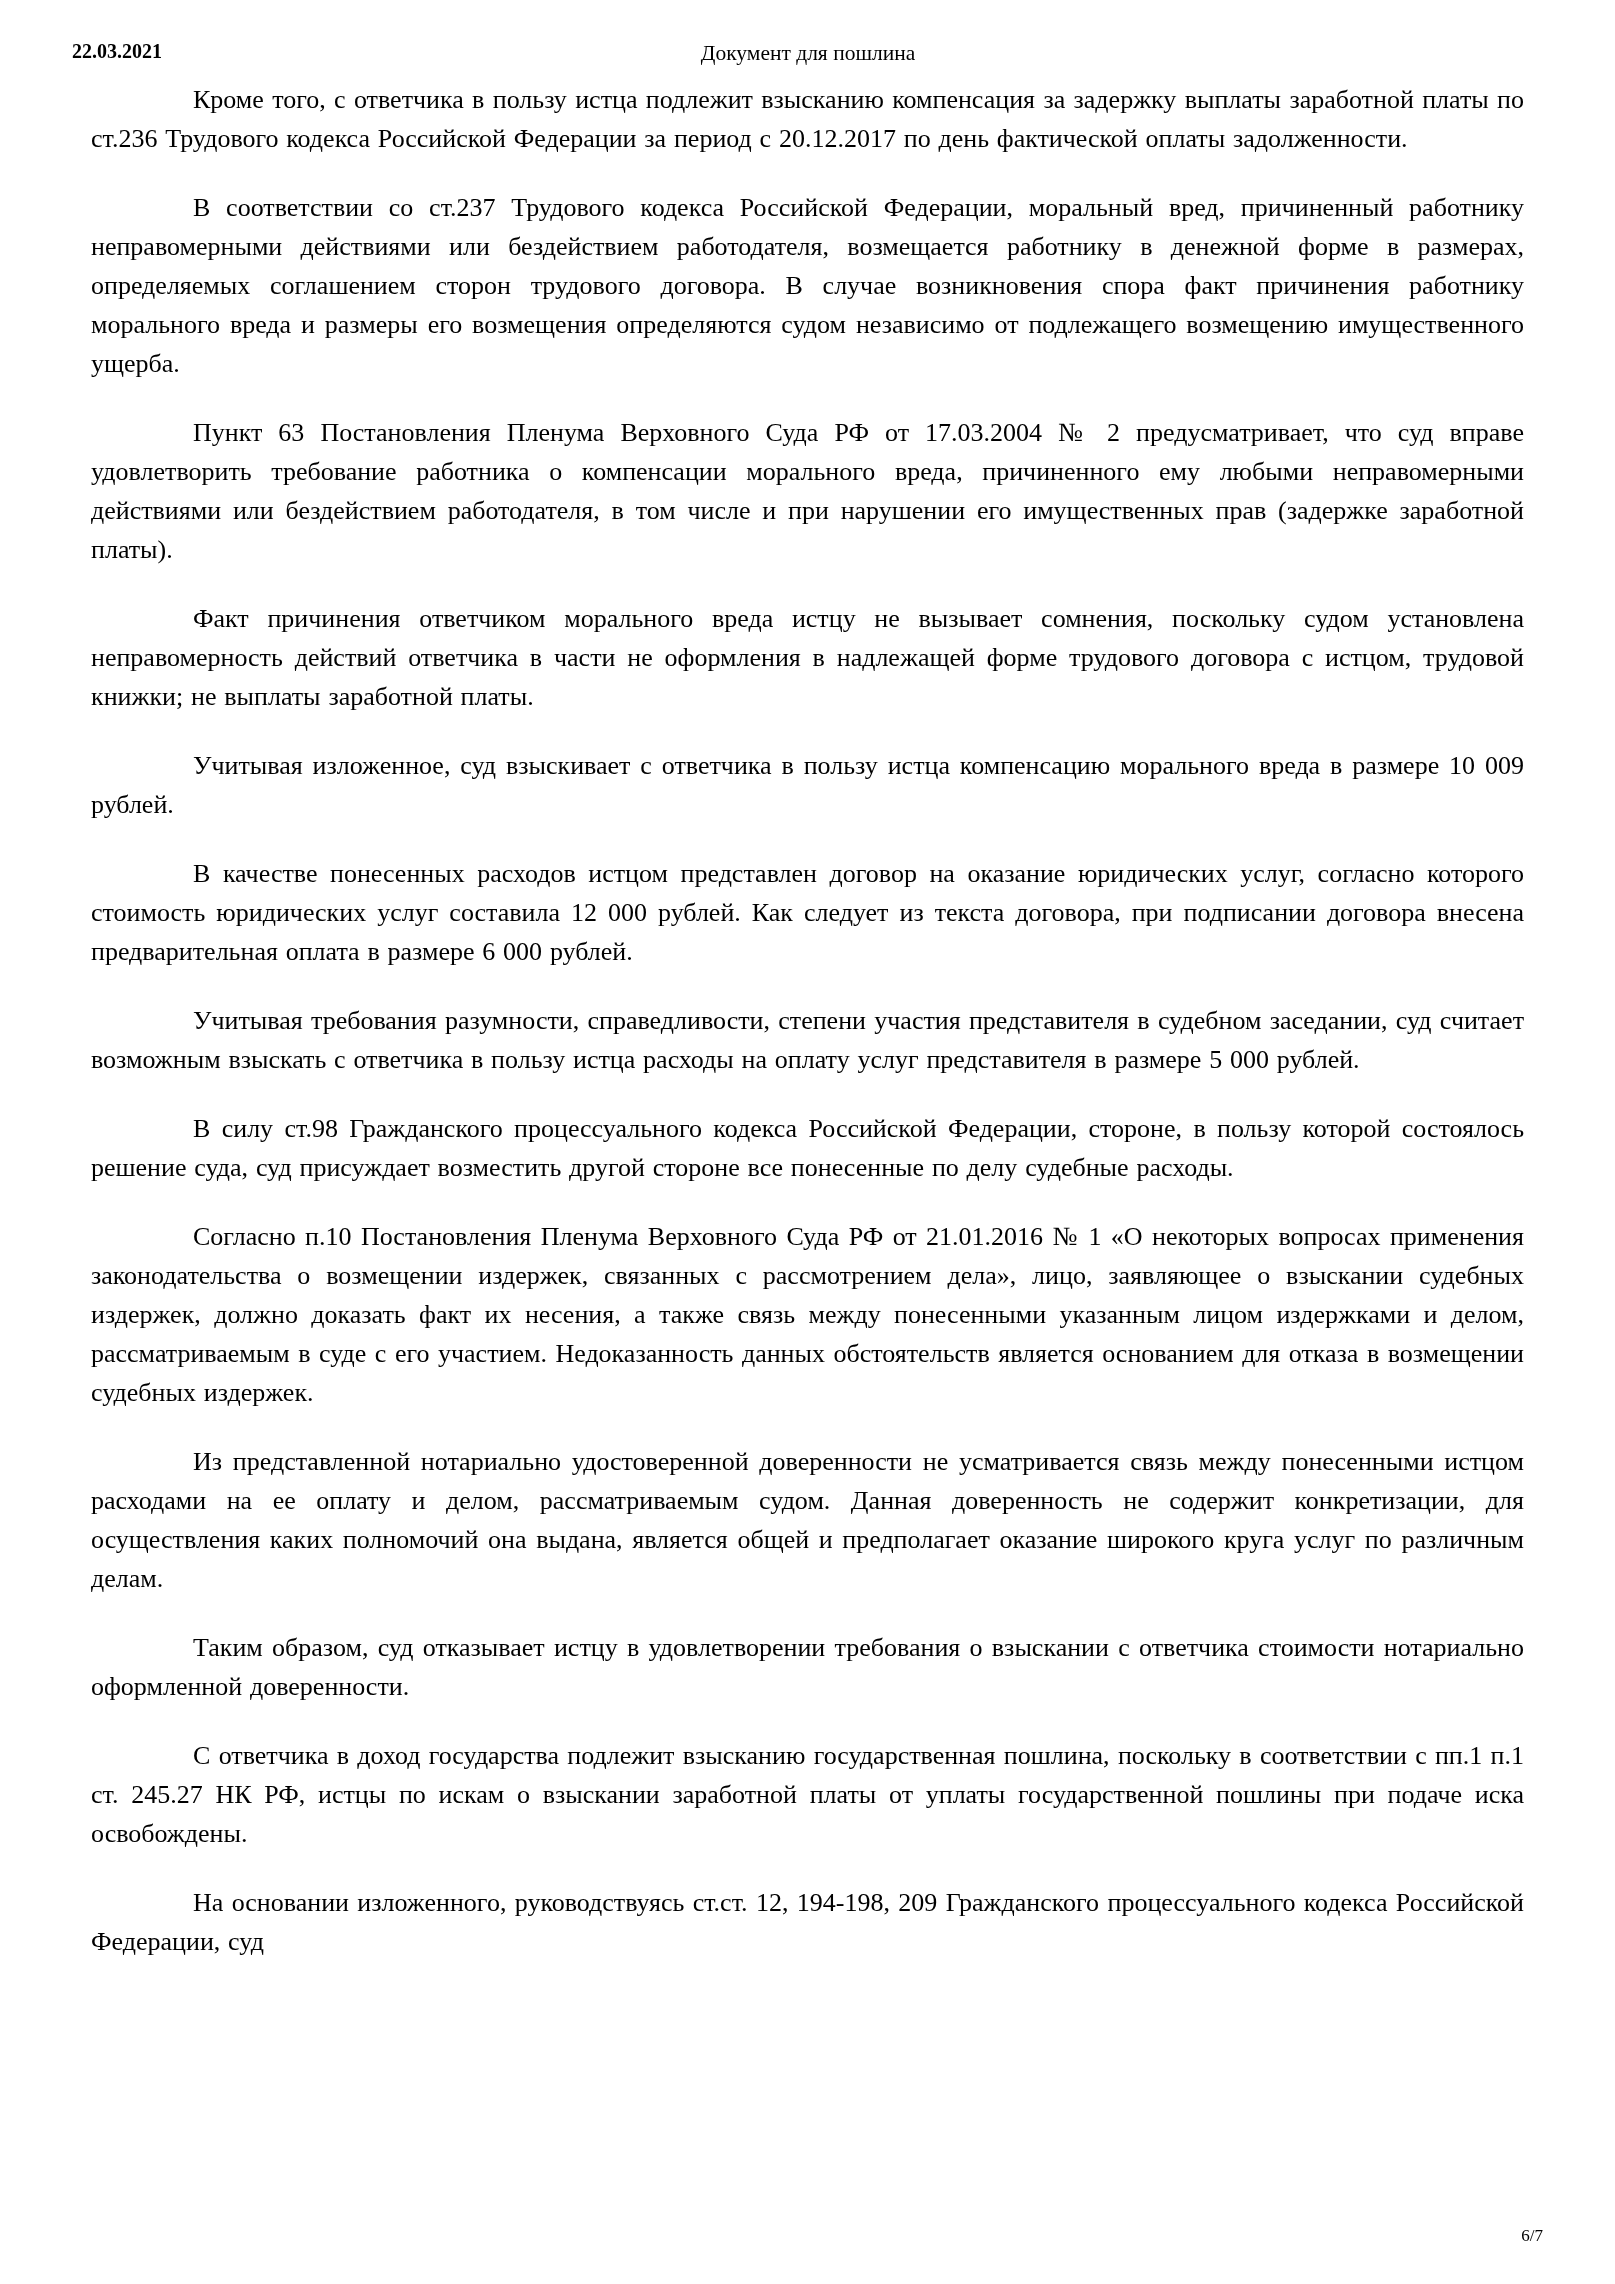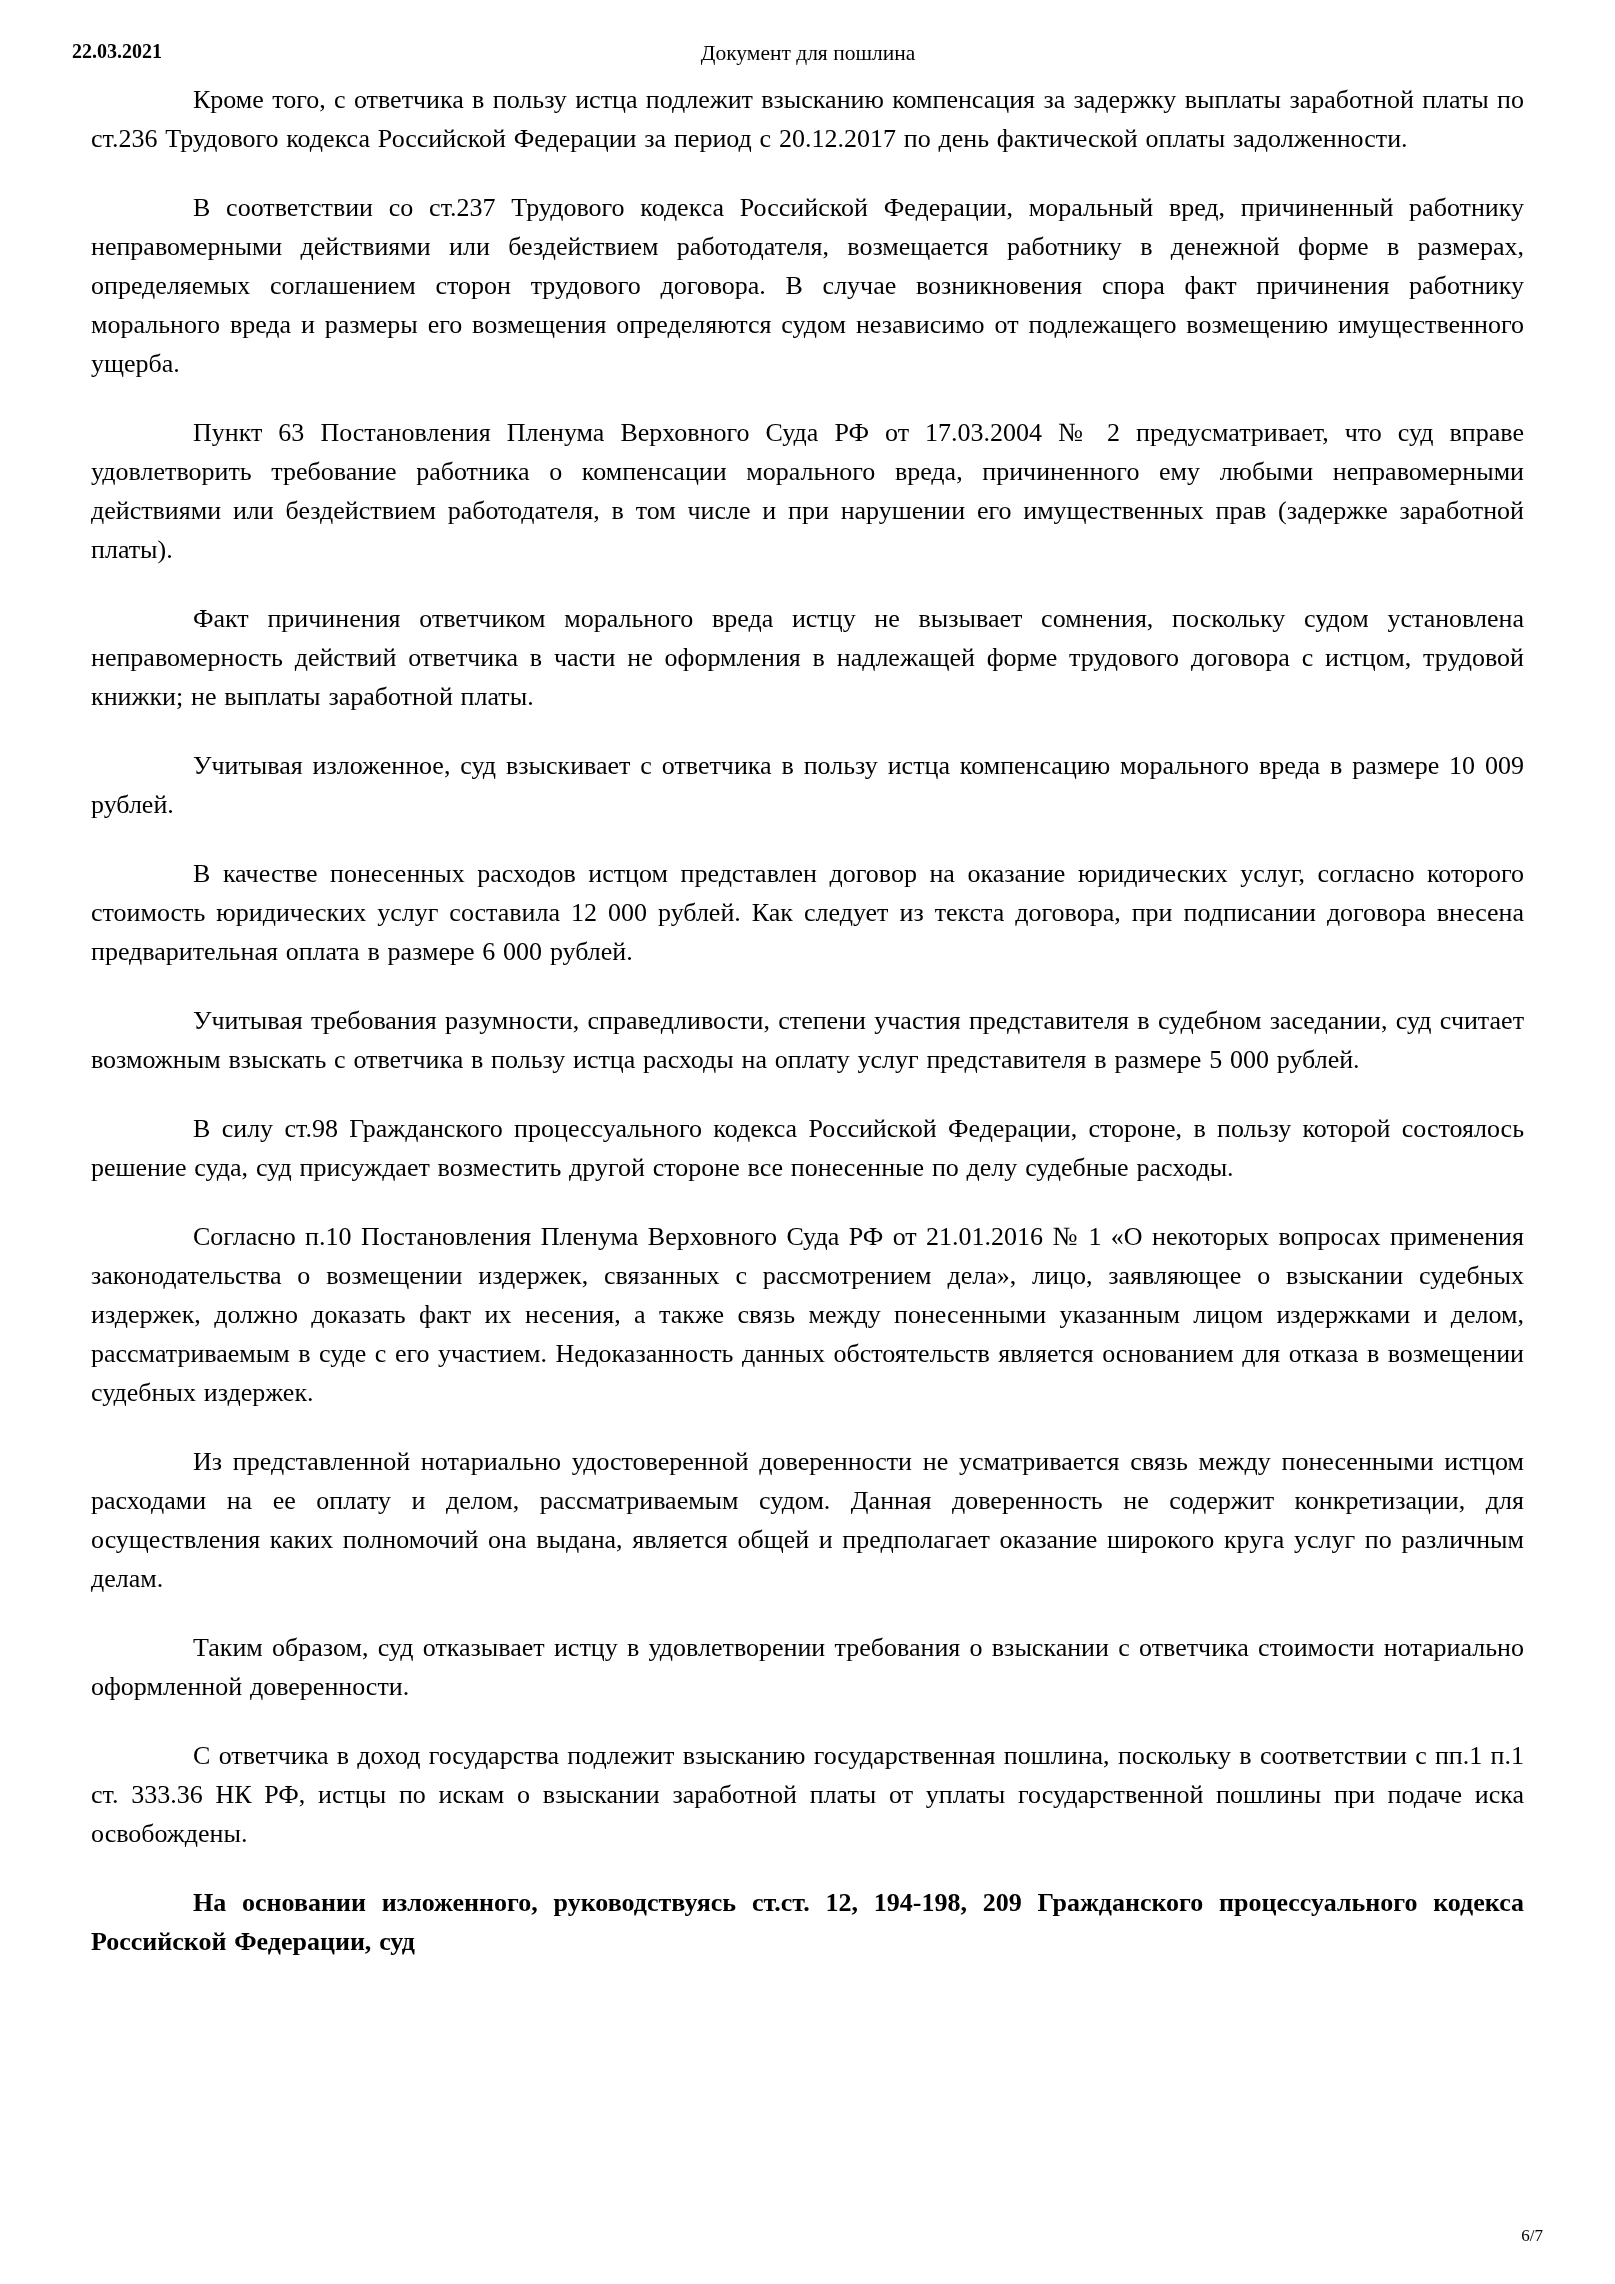--- a/index.html
+++ b/index.html
@@ -49,21 +49,20 @@
   .content p {
     margin: 0 0 30px 0;
     font-size: 26px;
     line-height: 39px;
     text-align: justify;
     text-indent: 102px;
     word-spacing: 1.3px;
   }
   .content p:last-child {
     margin-bottom: 16px;
-    font-weight: bold;
   }
   .page-footer {
     position: absolute;
     top: 2223px;
     right: 73px;
     font-size: 17px;
     line-height: 26px;
   }
 </style>
 </head>
@@ -79,20 +78,20 @@
   <p>В соответствии со ст.237 Трудового кодекса Российской Федерации, моральный вред, причиненный работнику неправомерными действиями или бездействием работодателя, возмещается работнику в денежной форме в размерах, определяемых соглашением сторон трудового договора. В случае возникновения спора факт причинения работнику морального вреда и размеры его возмещения определяются судом независимо от подлежащего возмещению имущественного ущерба.</p>
   <p>Пункт 63 Постановления Пленума Верховного Суда РФ от 17.03.2004 № 2 предусматривает, что суд вправе удовлетворить требование работника о компенсации морального вреда, причиненного ему любыми неправомерными действиями или бездействием работодателя, в том числе и при нарушении его имущественных прав (задержке заработной платы).</p>
   <p>Факт причинения ответчиком морального вреда истцу не вызывает сомнения, поскольку судом установлена неправомерность действий ответчика в части не оформления в надлежащей форме трудового договора с истцом, трудовой книжки; не выплаты заработной платы.</p>
   <p>Учитывая изложенное, суд взыскивает с ответчика в пользу истца компенсацию морального вреда в размере 10 009 рублей.</p>
   <p>В качестве понесенных расходов истцом представлен договор на оказание юридических услуг, согласно которого стоимость юридических услуг составила 12 000 рублей. Как следует из текста договора, при подписании договора внесена предварительная оплата в размере 6 000 рублей.</p>
   <p>Учитывая требования разумности, справедливости, степени участия представителя в судебном заседании, суд считает возможным взыскать с ответчика в пользу истца расходы на оплату услуг представителя в размере 5 000 рублей.</p>
   <p>В силу ст.98 Гражданского процессуального кодекса Российской Федерации, стороне, в пользу которой состоялось решение суда, суд присуждает возместить другой стороне все понесенные по делу судебные расходы.</p>
   <p>Согласно п.10 Постановления Пленума Верховного Суда РФ от 21.01.2016 № 1 «О некоторых вопросах применения законодательства о возмещении издержек, связанных с рассмотрением дела», лицо, заявляющее о взыскании судебных издержек, должно доказать факт их несения, а также связь между понесенными указанным лицом издержками и делом, рассматриваемым в суде с его участием. Недоказанность данных обстоятельств является основанием для отказа в возмещении судебных издержек.</p>
   <p>Из представленной нотариально удостоверенной доверенности не усматривается связь между понесенными истцом расходами на ее оплату и делом, рассматриваемым судом. Данная доверенность не содержит конкретизации, для осуществления каких полномочий она выдана, является общей и предполагает оказание широкого круга услуг по различным делам.</p>
   <p>Таким образом, суд отказывает истцу в удовлетворении требования о взыскании с ответчика стоимости нотариально оформленной доверенности.</p>
-  <p>С ответчика в доход государства подлежит взысканию государственная пошлина, поскольку в соответствии с пп.1 п.1 ст. 333.36 НК РФ, истцы по искам о взыскании заработной платы от уплаты государственной пошлины при подаче иска освобождены.</p>
+  <p>С ответчика в доход государства подлежит взысканию государственная пошлина, поскольку в соответствии с пп.1 п.1 ст. 245.27 НК РФ, истцы по искам о взыскании заработной платы от уплаты государственной пошлины при подаче иска освобождены.</p>
   <p>На основании изложенного, руководствуясь ст.ст. 12, 194-198, 209 Гражданского процессуального кодекса Российской Федерации, суд</p>
 </main>
 
 <footer class="page-footer">
   <span>6/7</span>
 </footer>
 
 
 </body></html>

